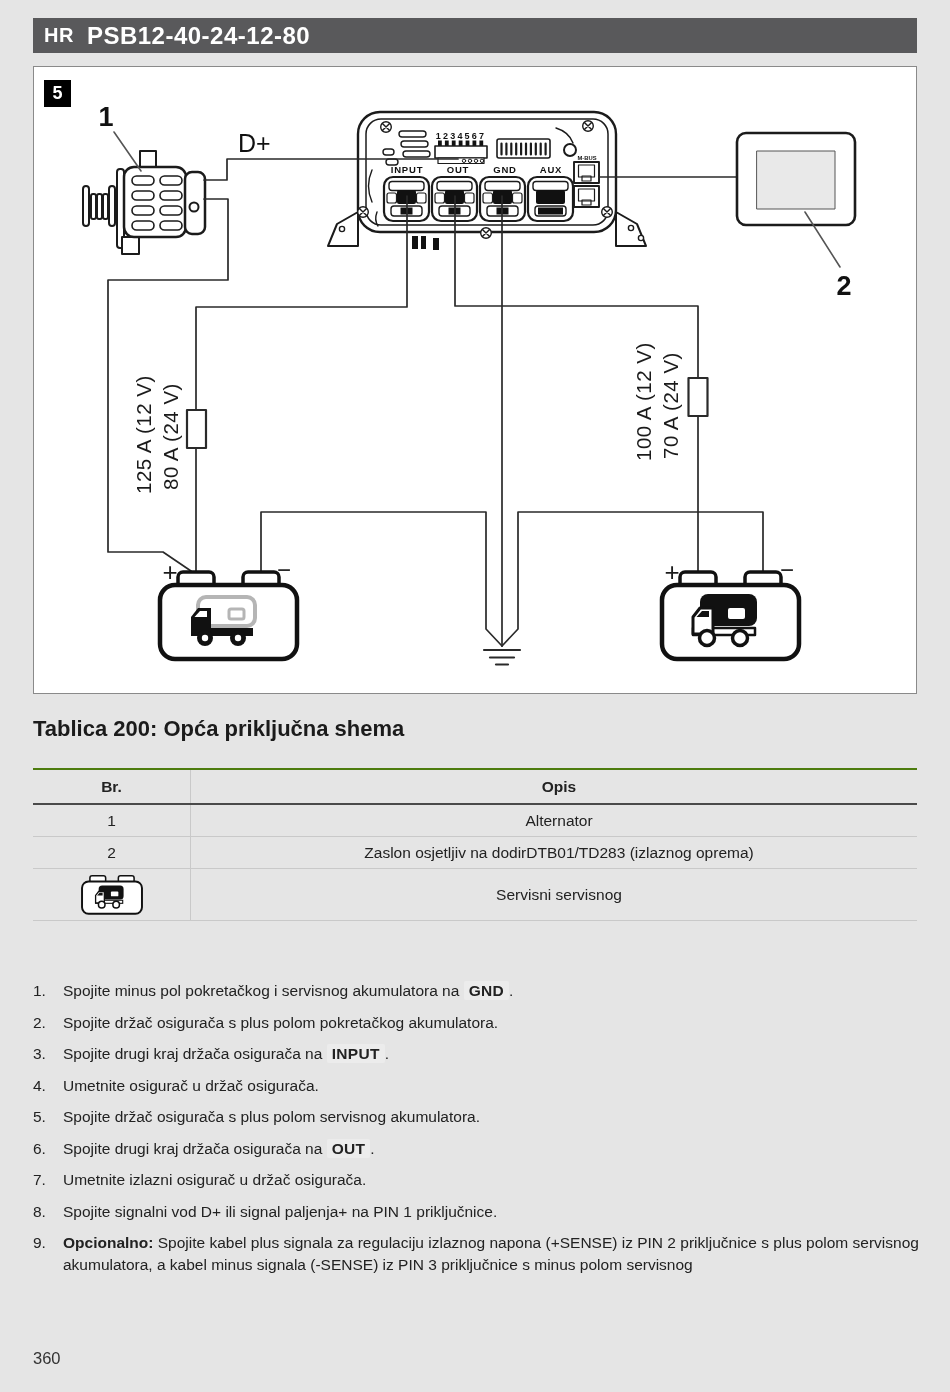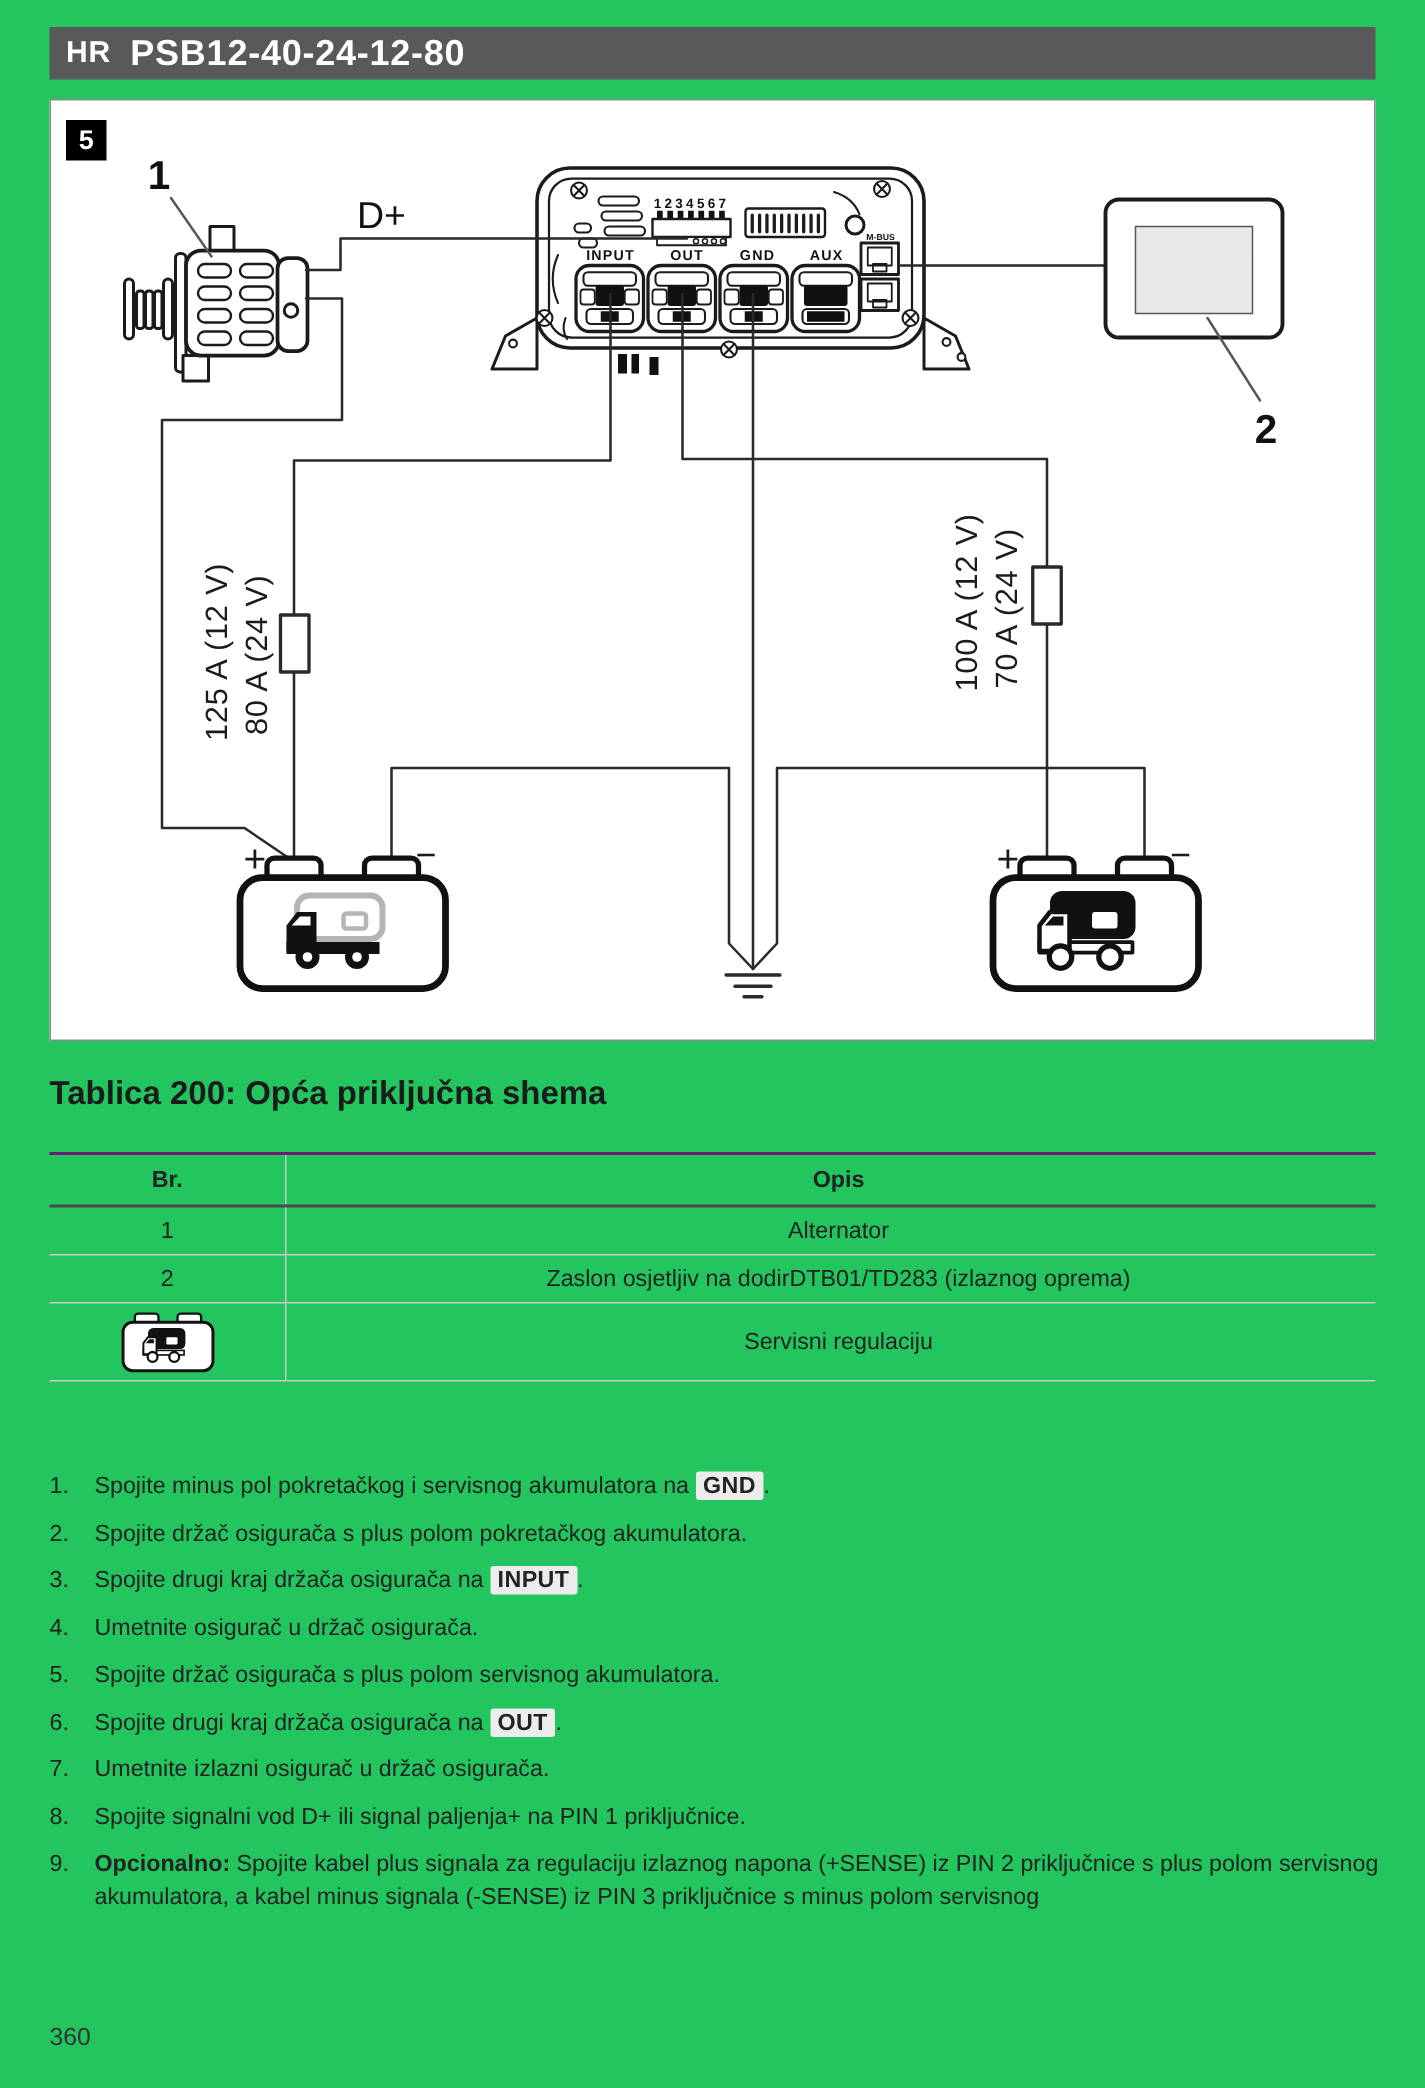--- a/index.html
+++ b/index.html
@@ -1,33 +1,33 @@
 <!DOCTYPE html>
 <html lang="hr"><head>
 <meta charset="utf-8">
 <style>
   html,body{margin:0;padding:0;background:#fff;}
   body{font-family:"Liberation Sans",sans-serif;color:#222;}
-  .page{position:relative;width:950px;height:1392px;background:#22c55e;overflow:hidden;}
+  .page{position:relative;width:950px;height:1392px;background:#e5e5e5;overflow:hidden;}
 
   .header-bar{position:absolute;left:33px;top:18px;width:884px;height:35px;background:#59595b;
     color:#fff;display:flex;align-items:center;gap:13px;padding-left:11px;box-sizing:border-box;}
   .header-bar .lang{font-weight:bold;font-size:20px;letter-spacing:.5px;}
   .header-bar .model{font-weight:bold;font-size:24px;letter-spacing:.5px;}
 
   .figure{position:absolute;left:33px;top:66px;width:882px;height:626px;border:1px solid #8a8a8a;background:#fff;}
   .fig-badge{position:absolute;left:10px;top:13px;width:27px;height:27px;background:#000;color:#fff;
     font-size:18px;font-weight:bold;display:flex;align-items:center;justify-content:center;z-index:2;}
   svg.diagram{position:absolute;left:0;top:0;}
 
   .caption{position:absolute;left:33px;top:716px;font-size:22px;font-weight:bold;color:#1b1b1b;}
 
   table.parts{position:absolute;left:33px;top:768px;width:884px;border-collapse:collapse;
     font-size:15.5px;color:#222;}
-  table.parts thead tr{border-top:2px solid #701a75;border-bottom:2px solid #4a4a4a;}
+  table.parts thead tr{border-top:2px solid #4d7c0f;border-bottom:2px solid #4a4a4a;}
   table.parts tbody tr{border-bottom:1px solid #c9c9c9;}
   table.parts th,.parts td{padding:0;}
   .col-br{width:157px;text-align:center;border-right:1px solid #c9c9c9;}
   .col-opis{text-align:center;padding-left:10px !important;}
   table.parts th{font-weight:bold;height:33px;}
   table.parts td{height:31px;}
   tr.icon-row td{height:51px;}
   .tbl-ico{display:block;margin:0 auto;}
 
   .steps{position:absolute;left:33px;top:980px;width:886px;font-size:15.5px;color:#222;}
@@ -289,21 +289,21 @@
       <tr>
         <td class="col-br">2</td>
         <td class="col-opis">Zaslon osjetljiv na dodirDTB01/TD283 (izlaznog oprema)</td>
       </tr>
       <tr class="icon-row">
         <td class="col-br">
           <svg class="tbl-ico" width="64" height="42" viewBox="-4 -4 145 96">
             <use href="#batt-service"></use>
           </svg>
         </td>
-        <td class="col-opis">Servisni regulaciju</td>
+        <td class="col-opis">Servisni servisnog</td>
       </tr>
     </tbody>
   </table>
 
   <div class="steps">
     <div class="step">
       <span class="step-num">1.</span>
       <div class="step-body"><span>Spojite minus pol pokretačkog i servisnog akumulatora na</span>
         <span class="chip">GND</span><span>.</span></div>
     </div>

